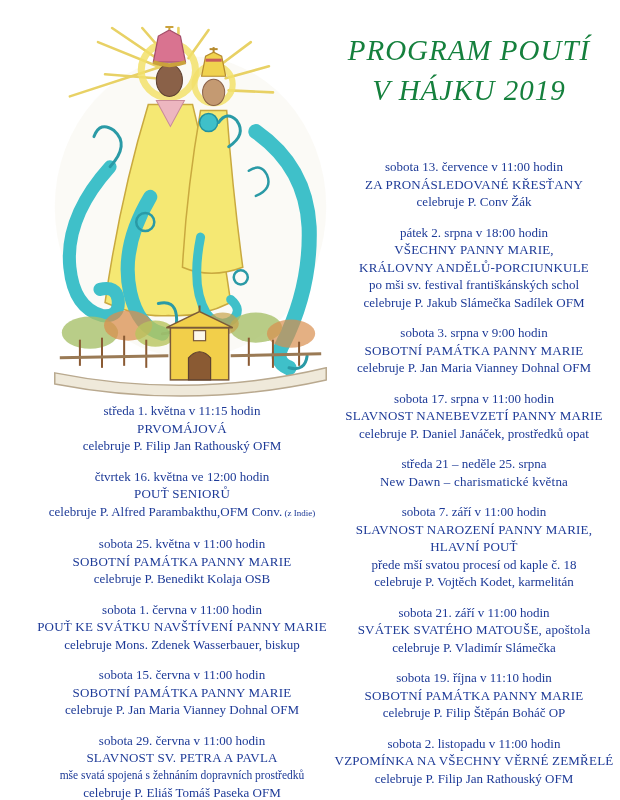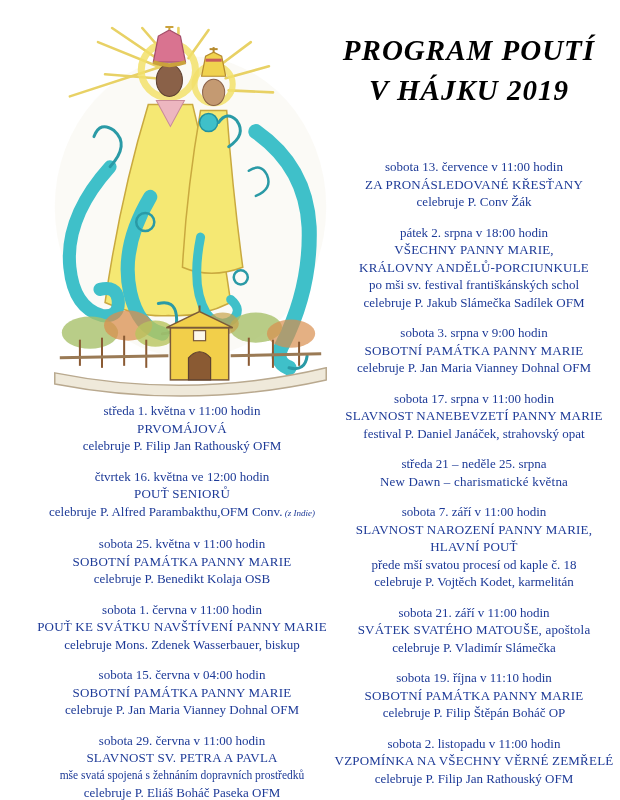--- a/index.html
+++ b/index.html
@@ -2,32 +2,32 @@
 <html><head>
 <meta charset="utf-8">
 <style>
   html,body{margin:0;padding:0;background:#ffffff;}
   .page{
     position:relative;width:620px;height:800px;background:#ffffff;
     font-family:"Liberation Serif","DejaVu Serif",serif;overflow:hidden;
   }
   .title{
     position:absolute;left:320px;top:30px;width:298px;text-align:center;
-    font-weight:bold;font-style:italic;font-size:29px;line-height:40px;
-    color:#000000;letter-spacing:1px;
+    font-weight:normal;font-style:italic;font-size:29px;line-height:40px;
+    color:#15803d;letter-spacing:1px;
   }
   .illustration{position:absolute;left:48px;top:26px;}
   .col{position:absolute;text-align:center;color:#1d3a97;font-size:13px;}
   .col-left{left:16px;top:402px;width:332px;}
   .col-right{left:330px;top:158px;width:288px;}
   .event{margin-bottom:13px;}
   .event-line{line-height:17.5px;}
   .event-title{font-weight:normal;letter-spacing:0.2px;}
   .event-detail-small{font-size:11.5px;}
-  .suffix-small{font-size:9px;font-style:italic;}
+  .suffix-small{font-size:9px;}
 </style>
 </head>
 <body>
 
 <div class="page">
 
   <svg class="illustration" width="285" height="372" viewBox="0 0 280 370">
 
     <ellipse cx="140" cy="180" rx="135" ry="150" fill="#f7f4ec" opacity="0.45"></ellipse>
 
@@ -111,49 +111,49 @@
     </g>
   </svg>
 
   <div class="title">
     <div>PROGRAM POUTÍ</div>
     <div>V HÁJKU 2019</div>
   </div>
 
   <div class="col col-left">
       <div class="event">
-        <div class="event-line event-date">středa 1. května v 11:00 hodin</div>
+        <div class="event-line event-date">středa 1. května v 11:15 hodin</div>
         <div class="event-line event-title">PRVOMÁJOVÁ</div>
         <div class="event-line event-detail">celebruje P. Filip Jan Rathouský OFM</div>
       </div>
       <div class="event">
         <div class="event-line event-date">čtvrtek 16. května ve 12:00 hodin</div>
         <div class="event-line event-title">POUŤ SENIORŮ</div>
         <div class="event-line event-detail">celebruje P. Alfred Parambakthu,OFM Conv.<span class="suffix-small"> (z Indie)</span></div>
       </div>
       <div class="event">
         <div class="event-line event-date">sobota 25. května v 11:00 hodin</div>
         <div class="event-line event-title">SOBOTNÍ PAMÁTKA PANNY MARIE</div>
         <div class="event-line event-detail">celebruje P. Benedikt Kolaja OSB</div>
       </div>
       <div class="event">
         <div class="event-line event-date">sobota 1. června v 11:00 hodin</div>
         <div class="event-line event-title">POUŤ KE SVÁTKU NAVŠTÍVENÍ PANNY MARIE</div>
         <div class="event-line event-detail">celebruje Mons. Zdenek Wasserbauer, biskup</div>
       </div>
       <div class="event">
-        <div class="event-line event-date">sobota 15. června v 04:00 hodin</div>
+        <div class="event-line event-date">sobota 15. června v 11:00 hodin</div>
         <div class="event-line event-title">SOBOTNÍ PAMÁTKA PANNY MARIE</div>
         <div class="event-line event-detail">celebruje P. Jan Maria Vianney Dohnal OFM</div>
       </div>
       <div class="event">
         <div class="event-line event-date">sobota 29. června v 11:00 hodin</div>
         <div class="event-line event-title">SLAVNOST SV. PETRA A PAVLA</div>
         <div class="event-line event-detail event-detail-small">mše svatá spojená s žehnáním dopravních prostředků</div>
-        <div class="event-line event-detail">celebruje P. Eliáš Boháč Paseka OFM</div>
+        <div class="event-line event-detail">celebruje P. Eliáš Tomáš Paseka OFM</div>
       </div>
     </div>
   <div class="col col-right">
       <div class="event">
         <div class="event-line event-date">sobota 13. července v 11:00 hodin</div>
         <div class="event-line event-title">ZA PRONÁSLEDOVANÉ KŘESŤANY</div>
         <div class="event-line event-detail">celebruje P. Conv Žák</div>
       </div>
       <div class="event">
         <div class="event-line event-date">pátek 2. srpna v 18:00 hodin</div>
@@ -163,21 +163,21 @@
         <div class="event-line event-detail">celebruje P. Jakub Slámečka Sadílek OFM</div>
       </div>
       <div class="event">
         <div class="event-line event-date">sobota 3. srpna v 9:00 hodin</div>
         <div class="event-line event-title">SOBOTNÍ PAMÁTKA PANNY MARIE</div>
         <div class="event-line event-detail">celebruje P. Jan Maria Vianney Dohnal OFM</div>
       </div>
       <div class="event">
         <div class="event-line event-date">sobota 17. srpna v 11:00 hodin</div>
         <div class="event-line event-title">SLAVNOST NANEBEVZETÍ PANNY MARIE</div>
-        <div class="event-line event-detail">festival P. Daniel Janáček, strahovský opat</div>
+        <div class="event-line event-detail">celebruje P. Daniel Janáček, prostředků opat</div>
       </div>
       <div class="event">
         <div class="event-line event-date">středa 21 – neděle 25. srpna</div>
         <div class="event-line event-title">New Dawn – charismatické května</div>
       </div>
       <div class="event">
         <div class="event-line event-date">sobota 7. září v 11:00 hodin</div>
         <div class="event-line event-title">SLAVNOST NAROZENÍ PANNY MARIE,</div>
         <div class="event-line event-title">HLAVNÍ POUŤ</div>
         <div class="event-line event-detail">přede mší svatou procesí od kaple č. 18</div>

